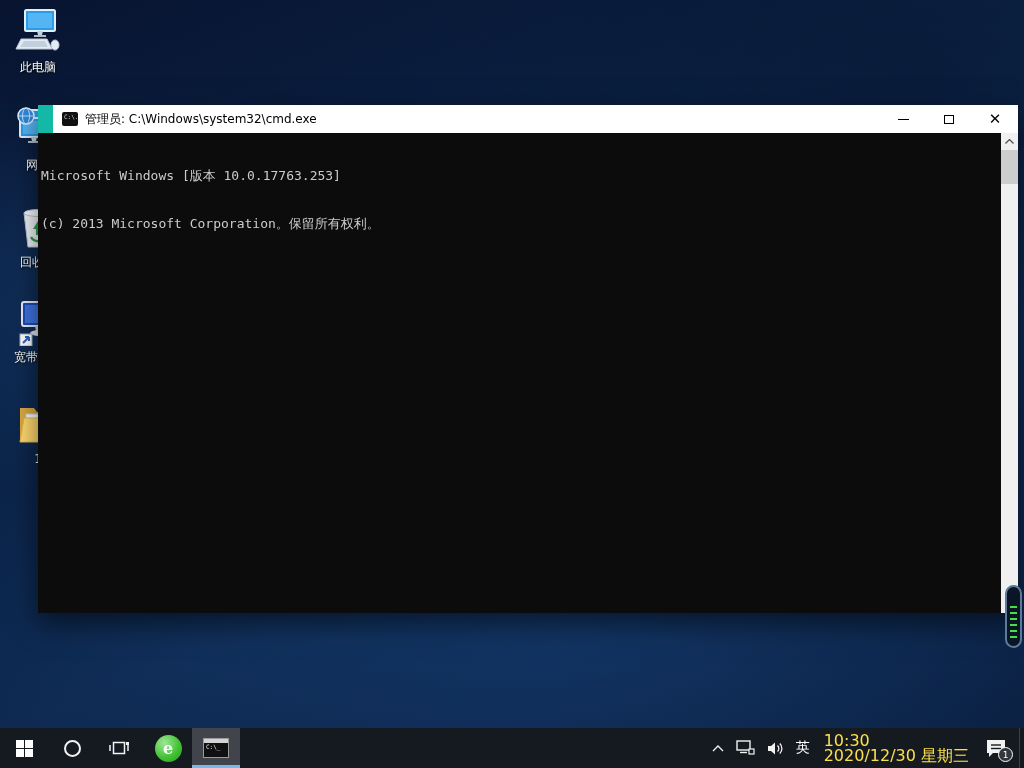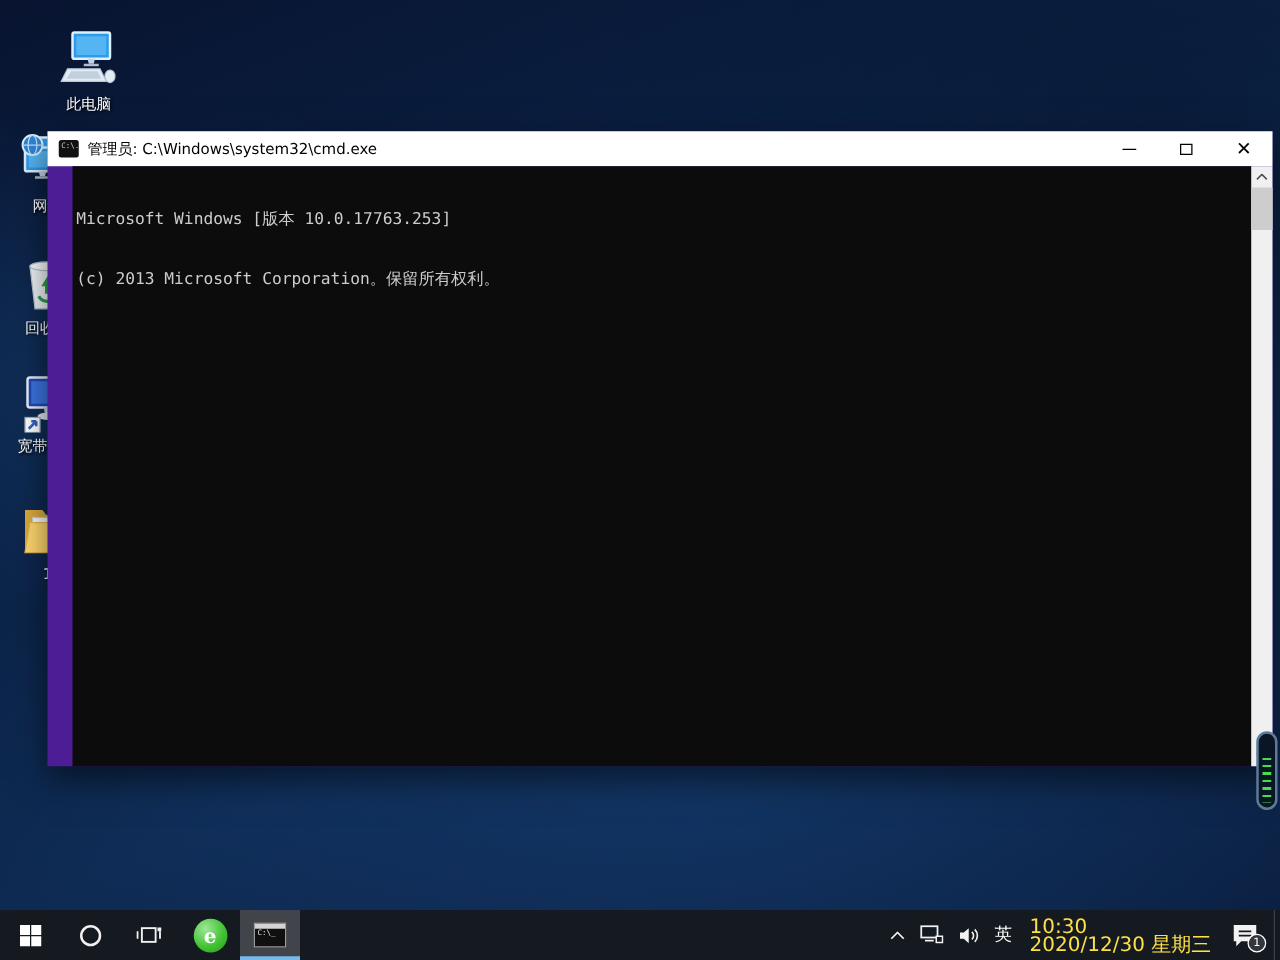--- a/index.html
+++ b/index.html
@@ -18,39 +18,39 @@
   .desk-icon { position:absolute; width:76px; display:flex; flex-direction:column; align-items:center; cursor:default; }
   .desk-icon .ico { width:48px; height:48px; }
   .desk-icon .lbl {
     margin-top:4px; font-size:12px; color:#fff; text-align:center; line-height:14px;
     text-shadow:1px 1px 2px rgba(0,0,0,0.9); white-space:nowrap;
   }
 
   
   .window {
     position:absolute; left:38px; top:105px; width:980px; height:508px;
-    box-shadow:0 10px 26px rgba(0,0,0,0.55); z-index:5; background:#4c1d95;
+    box-shadow:0 10px 26px rgba(0,0,0,0.55); z-index:5; background:#14b8a6;padding-left:15px;
   }
   .titlebar { height:28px; background:#ffffff; display:flex; align-items:center; }
   .title-icon {
     width:16px; height:14px; margin-left:9px; background:#111; border-radius:2px;
     color:#cfcfcf; font-size:6px; line-height:7px; padding:1px 0 0 2px;
     font-family:"DejaVu Sans Mono",monospace; flex:0 0 auto;
   }
   .title-text { font-size:12px; color:#000; margin-left:7px; white-space:nowrap; overflow:hidden; }
   .controls { margin-left:auto; display:flex; height:100%; }
   .ctl { width:46px; height:100%; display:flex; align-items:center; justify-content:center; }
   .glyph-min { width:11px; border-bottom:1px solid #000; }
   .glyph-max { width:10px; height:9px; border:1px solid #000; }
   .glyph-close { font-size:15px; color:#000; line-height:1; }
 
   .console {
     position:absolute; left:0; right:17px; top:28px; bottom:0; background:#0c0c0c;
     padding:3px 0 0 3px; font-family:"DejaVu Sans Mono",monospace; font-size:13px;
-    line-height:16px; color:#cccccc; white-space:pre; overflow:hidden;margin-left:20px;
+    line-height:16px; color:#cccccc; white-space:pre; overflow:hidden;
   }
   .console-line { min-height:16px; }
 
   .scrollbar { position:absolute; top:28px; right:0; bottom:0; width:17px; background:#f0f0f0; }
   .sb-btn { position:absolute; left:0; width:17px; height:17px; display:flex; align-items:center; justify-content:center; }
   .sb-up { top:0; } .sb-down { bottom:0; }
   .sb-thumb { position:absolute; top:17px; left:0; width:17px; height:34px; background:#cdcdcd; }
 
   
   .side-widget {
@@ -94,21 +94,21 @@
   .ac-badge {
     position:absolute; right:6px; bottom:6px; width:15px; height:15px; border-radius:50%;
     background:#33373d; border:1px solid #fff; color:#fff; font-size:9px;
     display:flex; align-items:center; justify-content:center;
   }
   .show-desktop { width:5px; height:100%; border-left:1px solid #3d424a; }
 </style>
 </head>
 <body>
 
-<div class="desk-icon" style="left:0; top:24px;margin-left:33px;">
+<div class="desk-icon" style="left:0; top:8px;">
   <svg class="ico" viewBox="0 0 48 48">
     <rect x="11" y="2" width="30" height="21" rx="1.5" fill="#2b9bea" stroke="#dff0fd" stroke-width="2"></rect>
     <rect x="14" y="5" width="24" height="15" fill="#55b4f2"></rect>
     <polygon points="23,23 29,23 28,27 24,27" fill="#c3d2e0"></polygon>
     <rect x="20" y="27" width="12" height="2" fill="#aebdcb"></rect>
     <polygon points="7,31 33,31 38,41 2,41" fill="#e3ecf4" stroke="#b9c7d4" stroke-width="1"></polygon>
     <polygon points="10,33 31,33 34,39 6,39" fill="#c2d0dd"></polygon>
     <ellipse cx="41" cy="37" rx="4" ry="5" fill="#e3ecf4" stroke="#b9c7d4" stroke-width="1"></ellipse>
   </svg>
   <div class="lbl">此电脑</div>

